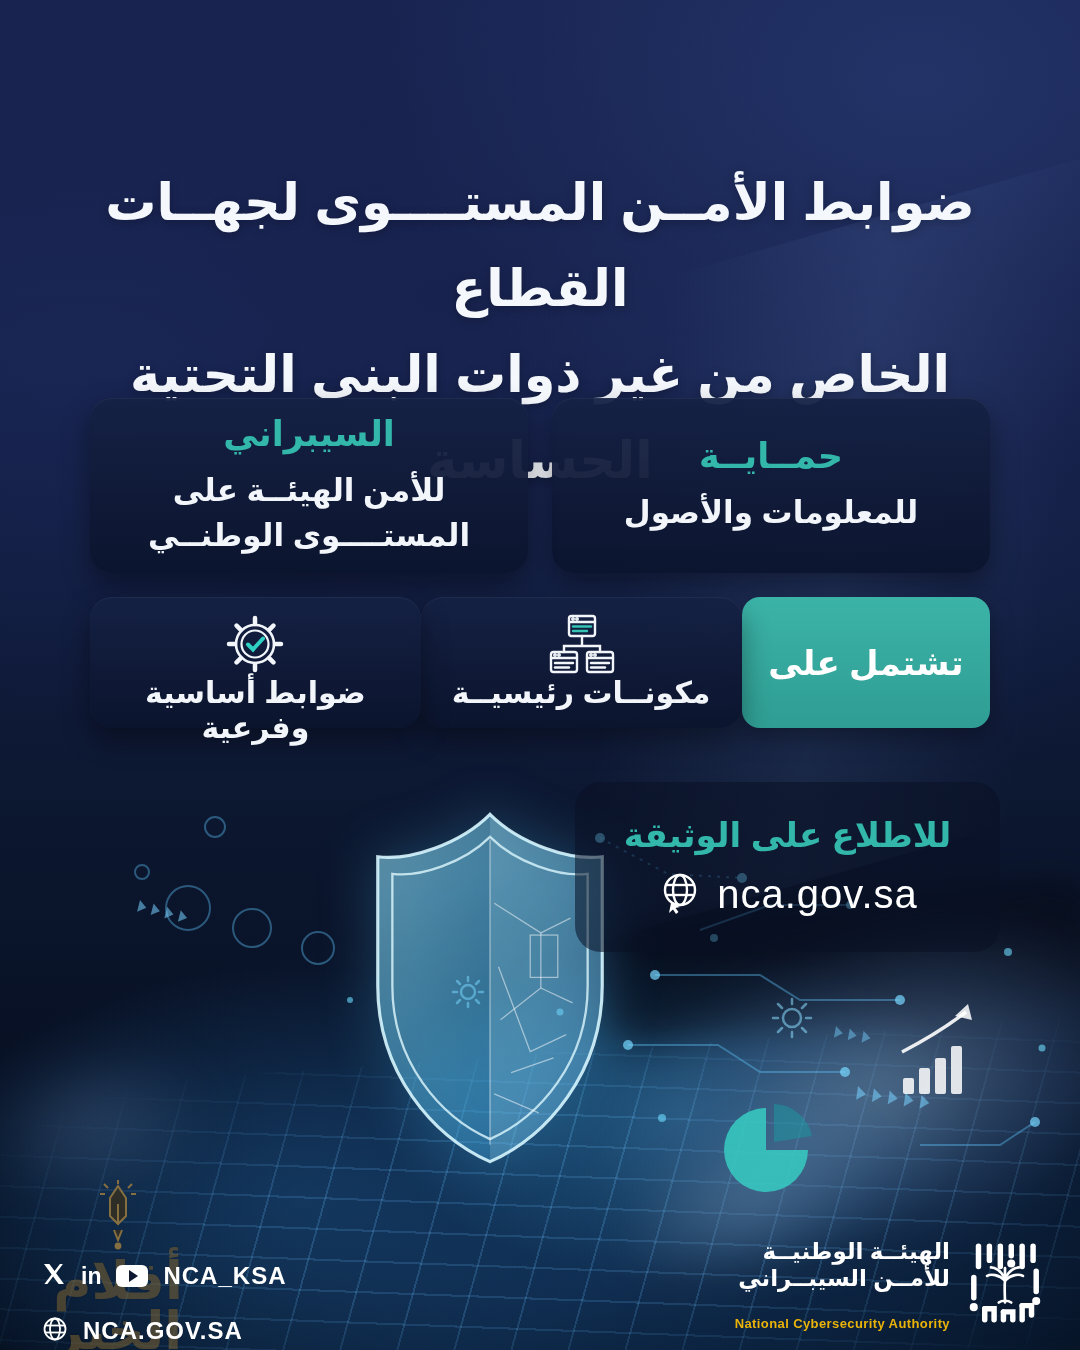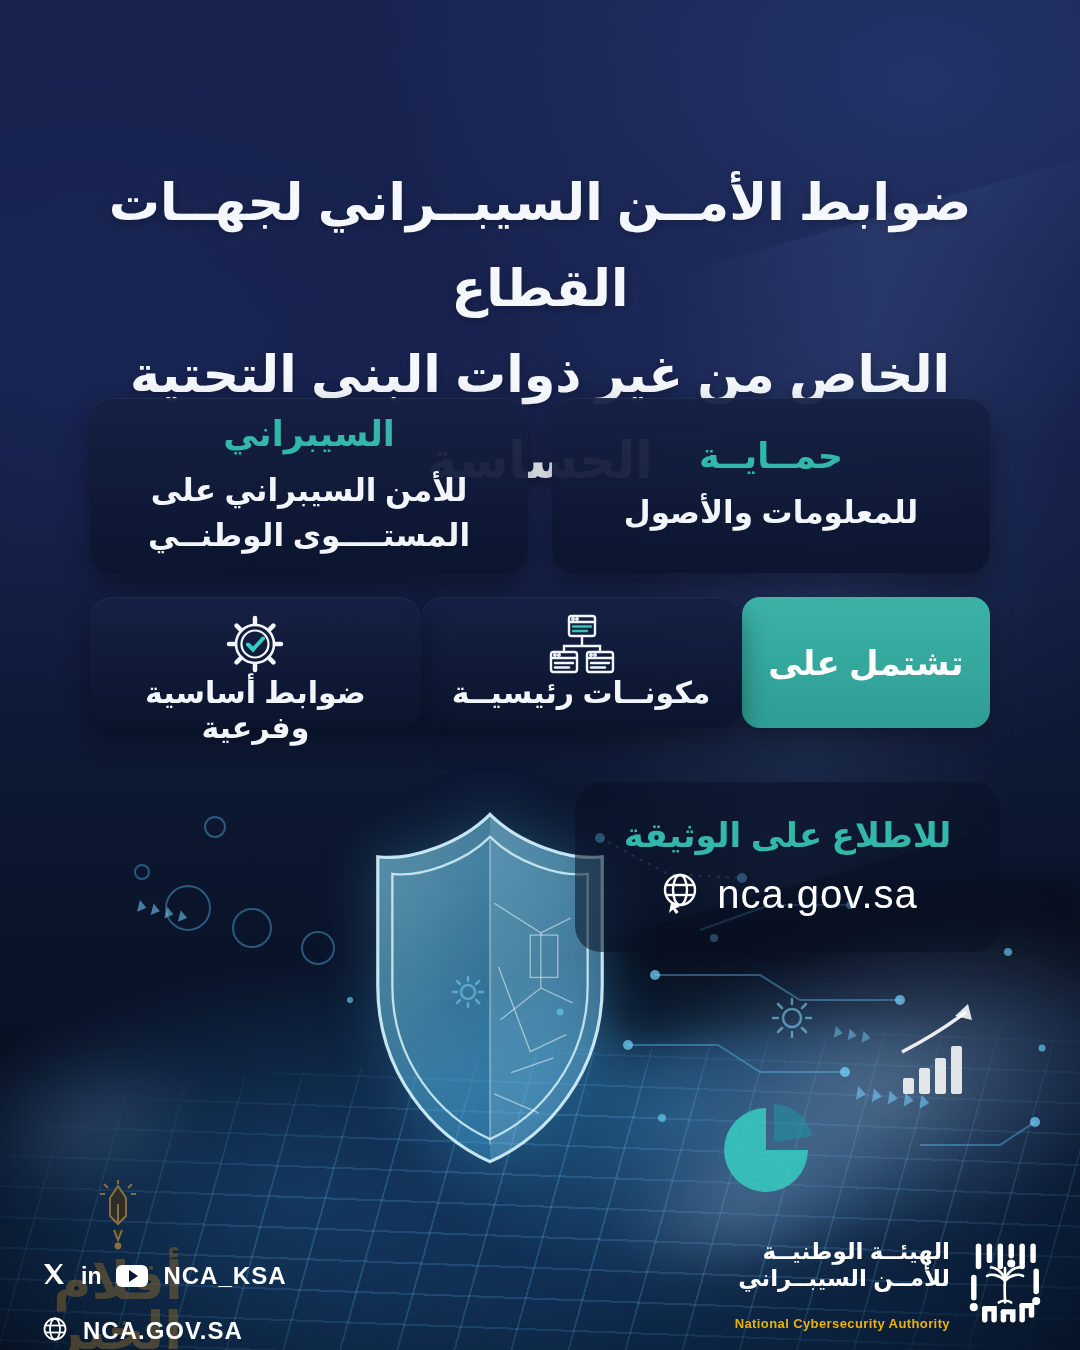--- a/index.html
+++ b/index.html
@@ -204,35 +204,35 @@
         <path d="M124,90 L168,118 L168,170 L130,200"></path>
         <path d="M168,118 L196,104 M168,170 L198,184"></path>
         <path d="M128,150 L158,230 L192,214"></path>
         <path d="M140,250 L180,236 M124,270 L166,288"></path>
         <rect x="158" y="120" width="26" height="40"></rect>
       </g>
     </svg>
   </div>
 
   <div class="title rtl">
-    <div>ضوابط الأمــن السيبــراني لجهــات القطاع</div>
+    <div>ضوابط الأمــن المستــــوى لجهــات القطاع</div>
     <div>الخاص من غير ذوات البنى التحتية الحساسة</div>
   </div>
 
   <div class="row1 rtl">
     <div class="card big">
       <div class="card-heading">حمــايــة</div>
       <div class="card-body">
         <div>للمعلومات والأصول</div>
       </div>
     </div>
     <div class="card big">
       <div class="card-heading">السيبراني</div>
       <div class="card-body">
-        <div>للأمن السيبراني على</div>
+        <div>للأمن الهيئــة على</div>
         <div>المستــــوى الوطنــي</div>
       </div>
     </div>
   </div>
 
   <div class="row2 rtl">
     <button class="includes-btn">
       <span>تشتمل على</span>
     </button>
 

